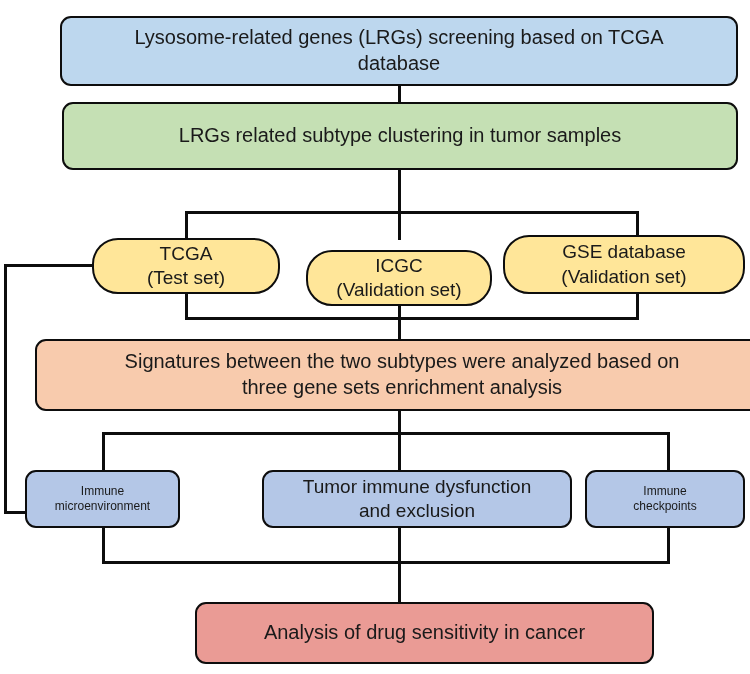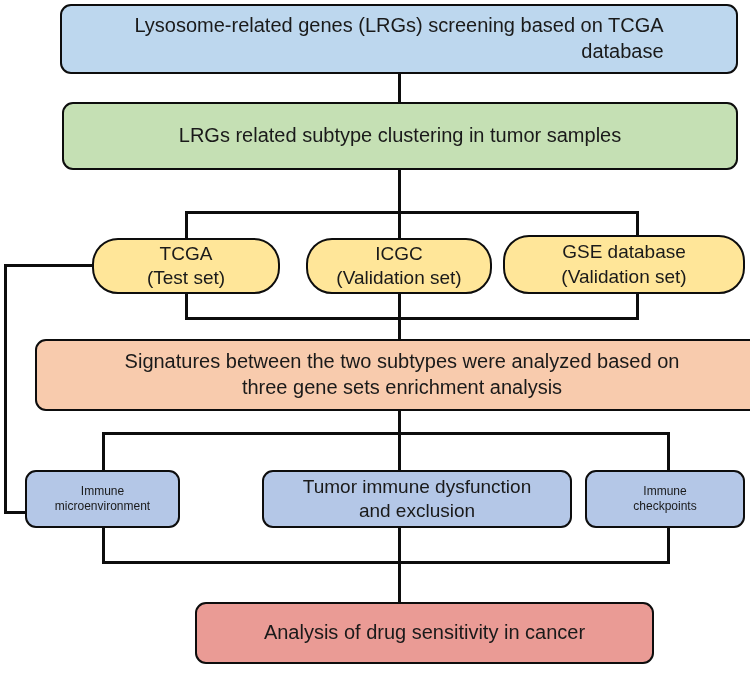--- a/index.html
+++ b/index.html
@@ -72,29 +72,29 @@
   <div class="line v" style="left:398px; top:409px; height:62px;"></div>
   <div class="line h" style="left:102px; top:432px; width:568px;"></div>
   <div class="line v" style="left:102px; top:432px; height:40px;"></div>
   <div class="line v" style="left:667px; top:432px; height:41px;"></div>
 
   <div class="line v" style="left:102px; top:526px; height:38px;"></div>
   <div class="line v" style="left:667px; top:526px; height:38px;"></div>
   <div class="line h" style="left:102px; top:561px; width:568px;"></div>
   <div class="line v" style="left:398px; top:526px; height:78px;"></div>
 
-  <div class="node fill-blue f20" style="left:60px; top:4px; width:678px; height:70px;text-align:right;">Lysosome-related genes (LRGs) screening based on TCGA
+  <div class="node fill-blue f20" style="left:60px; top:16px; width:678px; height:70px;">Lysosome-related genes (LRGs) screening based on TCGA
 database</div>
 
   <div class="node fill-green f20" style="left:62px; top:102px; width:676px; height:68px;">LRGs related subtype clustering in tumor samples</div>
 
   <div class="node fill-yellow f19" style="left:92px; top:238px; width:188px; height:56px;">TCGA
 (Test set)</div>
 
-  <div class="node fill-yellow f19" style="left:306px; top:238px; width:186px; height:56px;">ICGC
+  <div class="node fill-yellow f19" style="left:306px; top:250px; width:186px; height:56px;">ICGC
 (Validation set)</div>
 
   <div class="node fill-yellow f19" style="left:503px; top:235px; width:242px; height:59px;">GSE database
 (Validation set)</div>
 
   <div class="node fill-orange f20" style="left:35px; top:339px; width:734px; height:72px;">Signatures between the two subtypes were analyzed based on
 three gene sets enrichment analysis</div>
 
   <div class="node fill-periwinkle f18" style="left:25px; top:470px; width:155px; height:58px;">Immune
 microenvironment</div>

